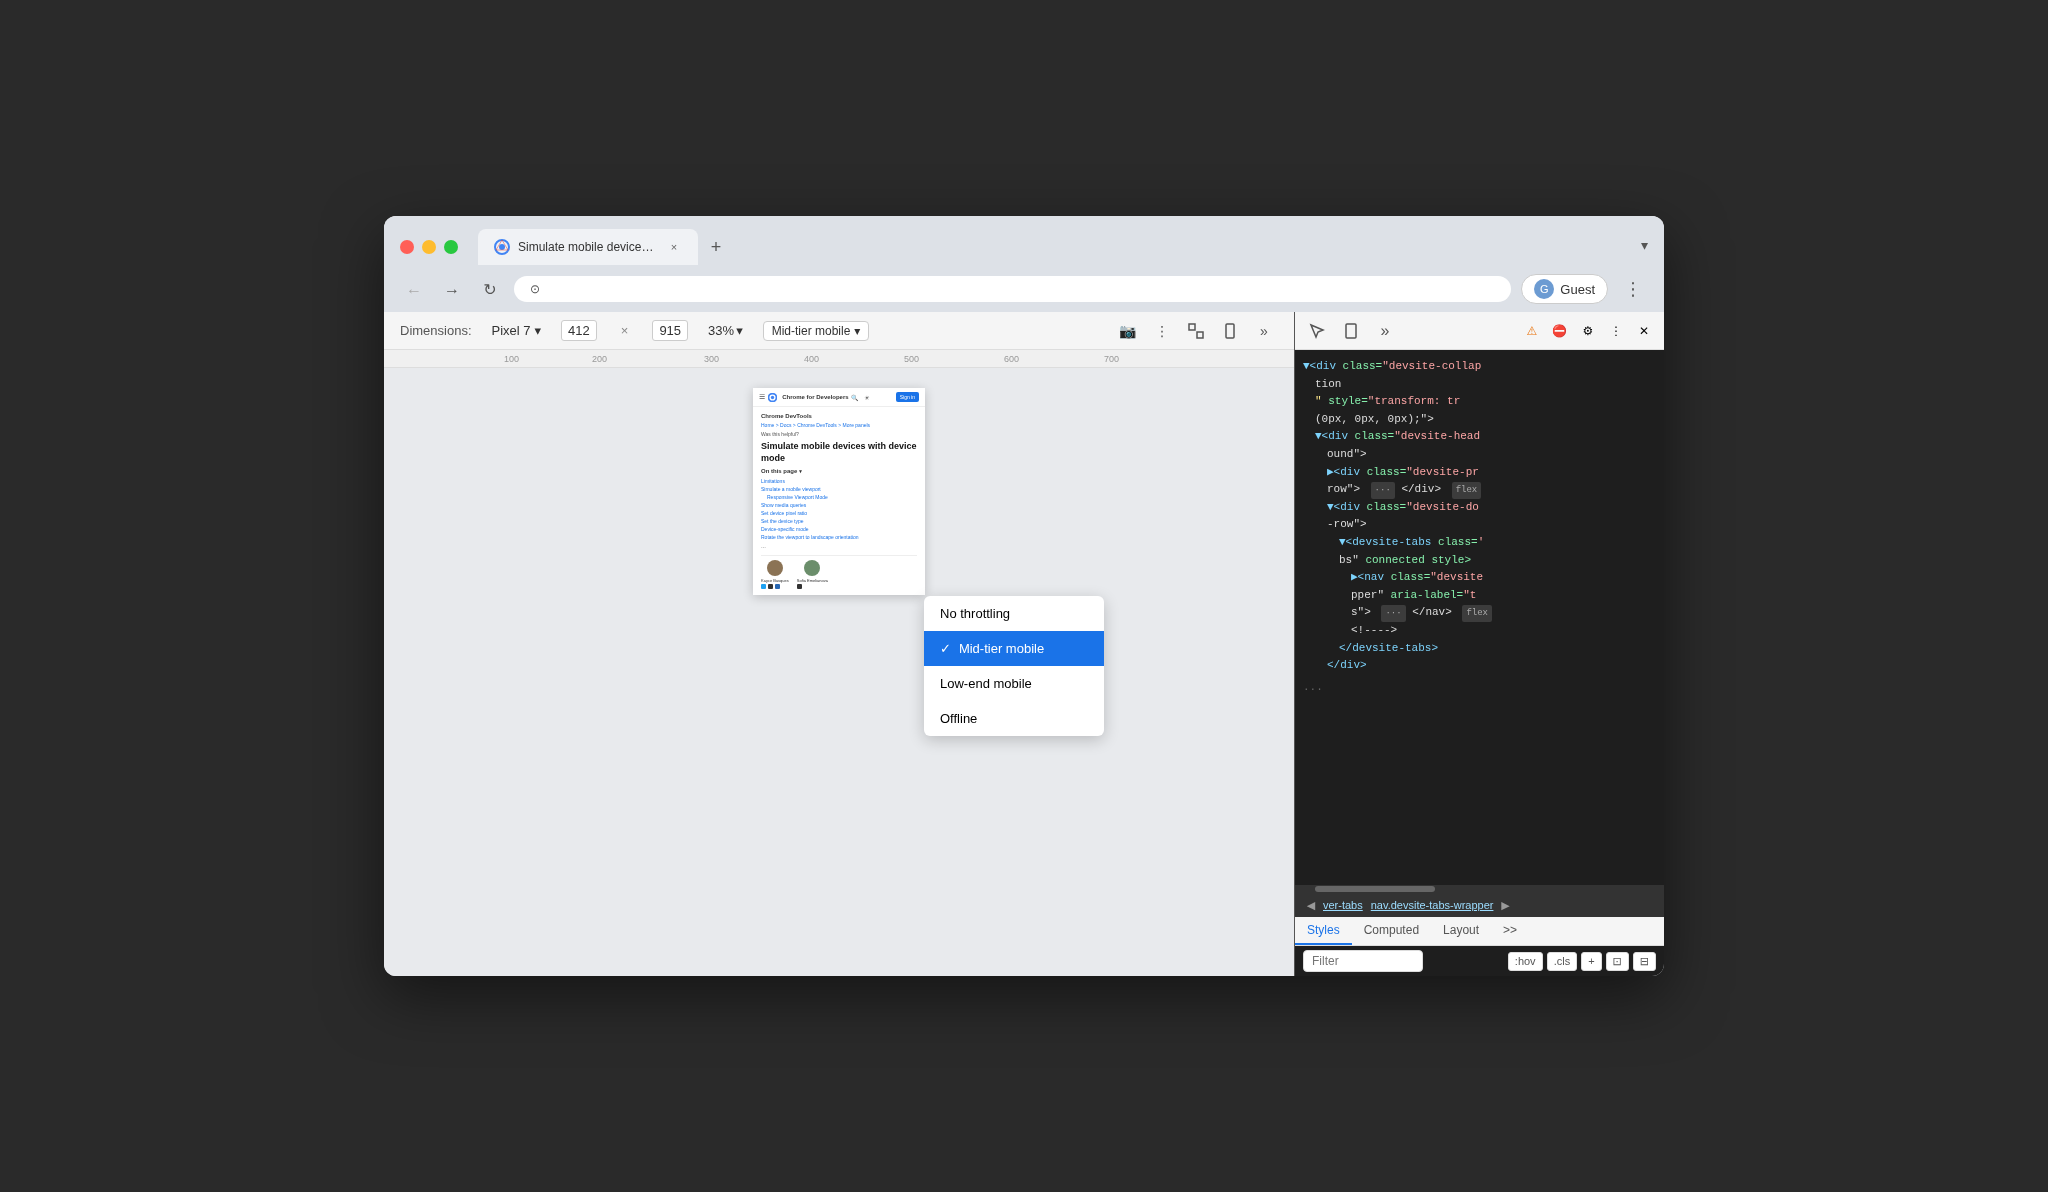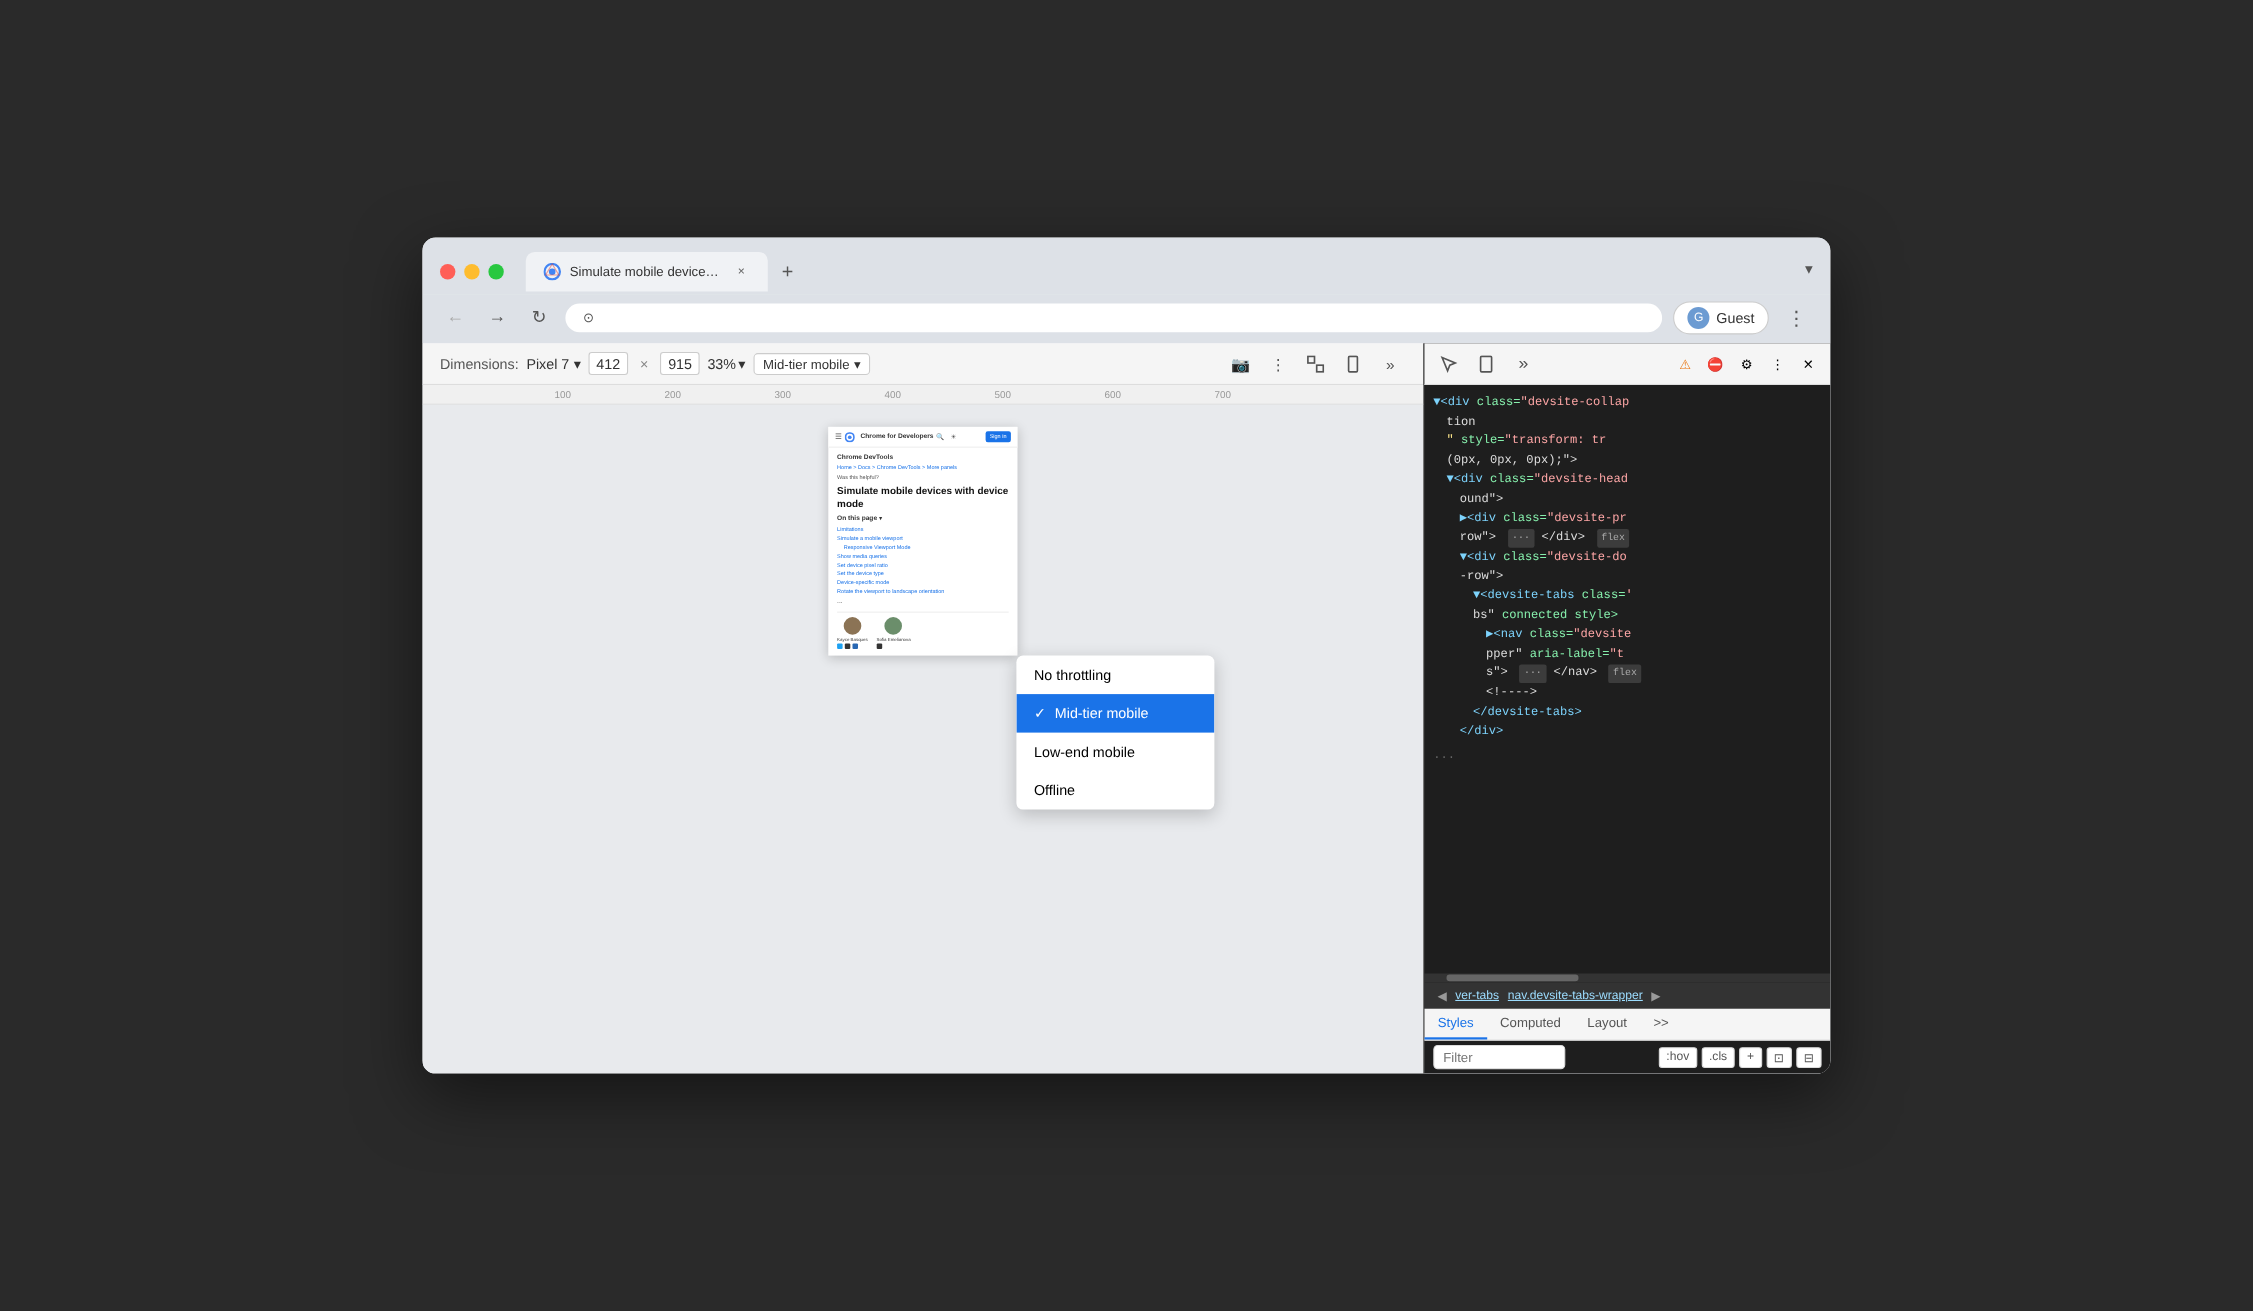--- a/index.html
+++ b/index.html
@@ -166,21 +166,21 @@
       cursor: pointer;
       padding: 4px 6px;
     }
     
     .devtools-toolbar {
       background: #f5f5f5;
       border-bottom: 1px solid #ddd;
       padding: 0 16px;
       display: flex;
       align-items: center;
-      gap: 7px;
+      gap: 20px;
       height: 38px;
       font-size: 13px;
       color: #333;
     }
     .dim-label { color: #555; }
     .dim-dropdown {
       display: flex;
       align-items: center;
       gap: 4px;
       cursor: pointer;
@@ -584,21 +584,21 @@
             <svg width="16" height="16" viewBox="0 0 16 16" fill="none">
               <rect x="4" y="1" width="8" height="14" rx="1" stroke="#555" stroke-width="1.5"></rect>
             </svg>
           </div>
           <div class="toolbar-icon-btn">»</div>
         </div>
       </div>
 
       <div class="ruler" style="position:relative;">
         <span style="font-size:9px;color:#999;position:absolute;left:120px;">100</span>
-        <span style="font-size:9px;color:#999;position:absolute;left:220px;">200</span>
+        <span style="font-size:9px;color:#999;position:absolute;left:208px;">200</span>
         <span style="font-size:9px;color:#999;position:absolute;left:320px;">300</span>
         <span style="font-size:9px;color:#999;position:absolute;left:420px;">400</span>
         <span style="font-size:9px;color:#999;position:absolute;left:520px;">500</span>
         <span style="font-size:9px;color:#999;position:absolute;left:620px;">600</span>
         <span style="font-size:9px;color:#999;position:absolute;left:720px;">700</span>
       </div>
 
       <div class="viewport-area">
 
         <div class="device-frame">

